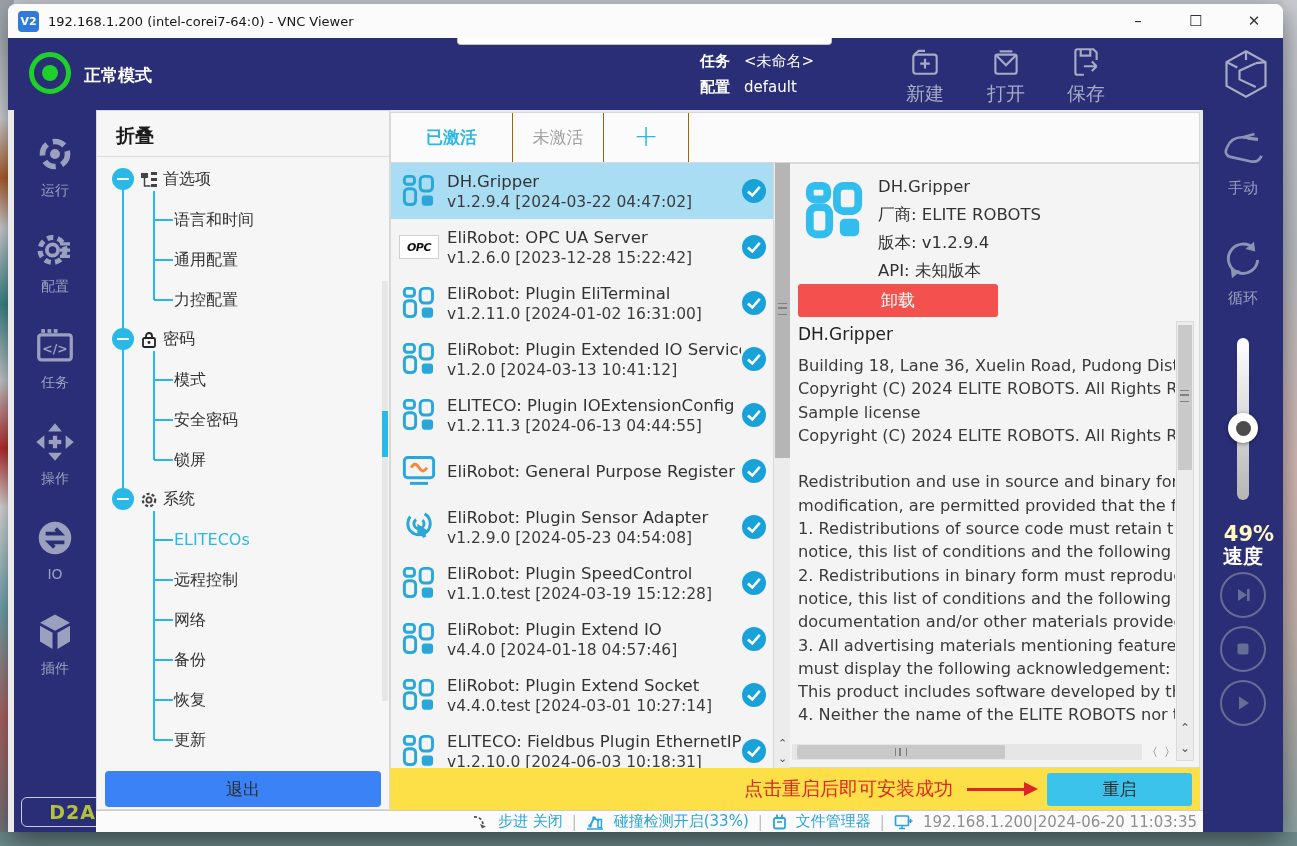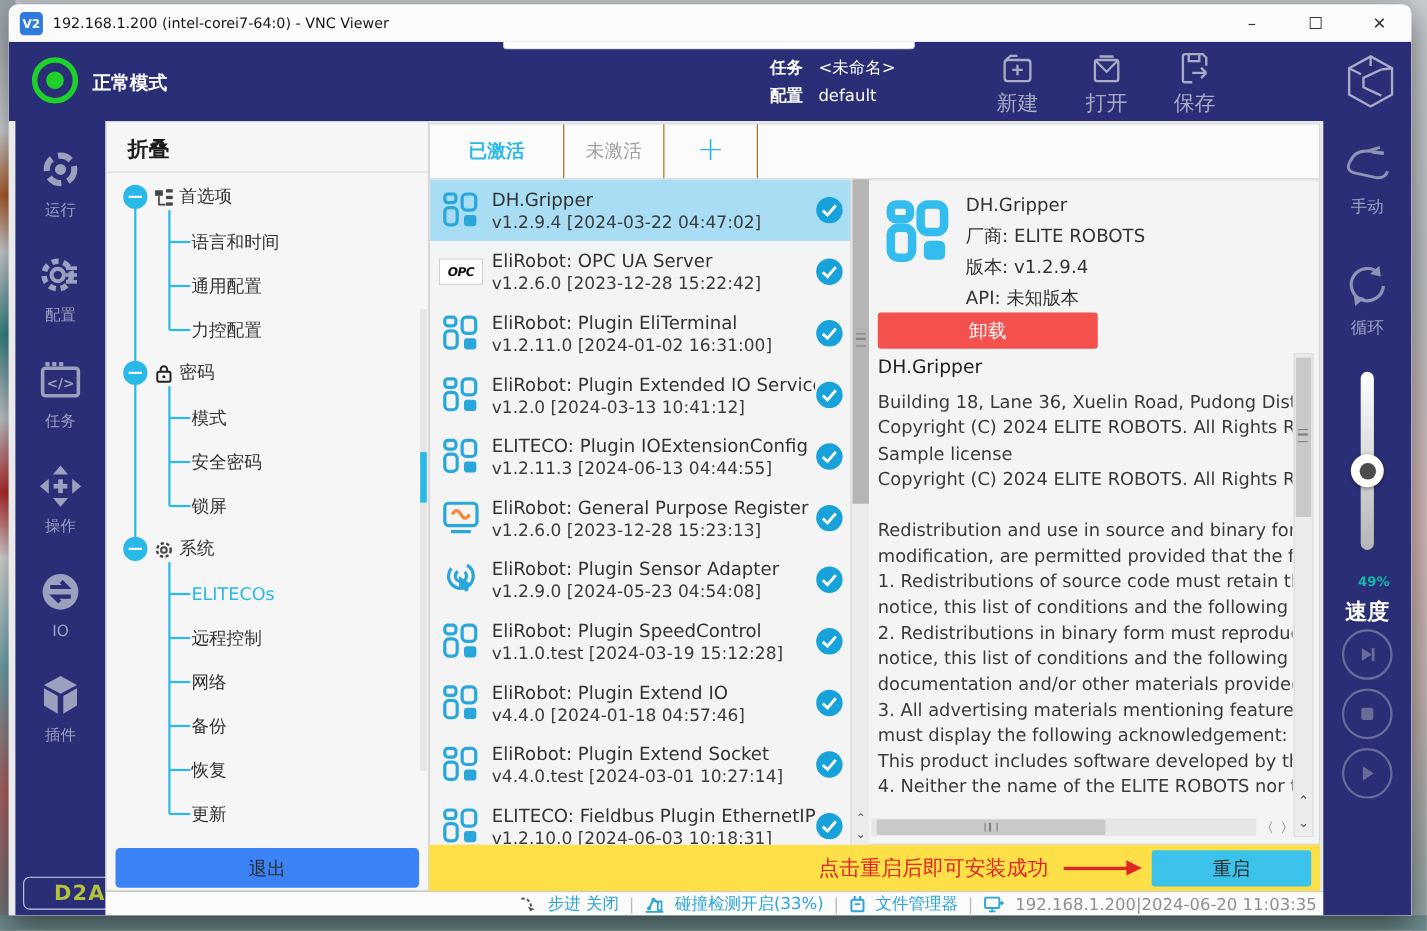--- a/index.html
+++ b/index.html
@@ -152,22 +152,22 @@
 
   
   .nav-right{position:absolute;left:1195px;top:72px;width:80px;height:722px;background:#2a2e76;color:#8d93b5;}
   .rblock{position:absolute;left:0;width:80px;text-align:center;}
   .rblock .rlbl{font-size:15px;margin-top:3px;color:#9aa0bf;}
   .slider{position:absolute;left:34px;top:228px;width:12px;height:162px;border-radius:6px;
     background:linear-gradient(180deg,#ffffff,#b5b5b5);}
   .thumb{position:absolute;left:-9px;top:75px;width:30px;height:30px;border-radius:50%;background:#fff;
     box-shadow:0 1px 4px rgba(0,0,0,.45);display:flex;align-items:center;justify-content:center;}
   .thumb::after{content:'';width:15px;height:15px;border-radius:50%;background:#4c4c4c;}
-  .speed-pct{position:absolute;left:0;top:412px;width:92px;text-align:center;color:#14b8a6;
-    font-size:12px;font-weight:bold;}
+  .speed-pct{position:absolute;left:0;top:412px;width:92px;text-align:center;color:#fef9c3;
+    font-size:21px;font-weight:bold;}
   .speed-lbl{position:absolute;left:0;top:433px;width:80px;text-align:center;color:#fff;
     font-size:20px;font-weight:bold;}
   .pb-btn{position:absolute;left:17px;width:46px;height:46px;border-radius:50%;border:2px solid #676d96;
     box-sizing:border-box;display:flex;align-items:center;justify-content:center;background:transparent;}
   .pb1{top:462px;} .pb2{top:516px;} .pb3{top:570px;}
 </style>
 </head>
 <body>
 
 <div class="desk-left"></div>
@@ -450,21 +450,20 @@
       <div class="pitem">
         <span class="picon">
             <svg width="36" height="36" viewBox="0 0 32 32">
               <rect x="3" y="4" width="26" height="18" rx="3"></rect>
               <path class="wave" d="M9 13 q3.5 -6 7 0 t7 0"></path>
               <path d="M8 27 h16"></path>
             </svg>
           </span>
         <span class="ptext">
             <span class="ptitle">EliRobot: General Purpose Register Monitor</span>
-            <span class="pver">v1.2.6.0 [2023-12-28 15:23:13]</span>
           </span>
         <span class="pcheck"><svg width="26" height="26" viewBox="0 0 26 26">
               <circle cx="13" cy="13" r="12" fill="#18a2da"></circle>
               <polyline points="7,13.5 11.3,17.5 18.8,8.8" fill="none" stroke="#fff" stroke-width="2.6"></polyline>
             </svg></span>
       </div>
 
       <div class="pitem">
         <span class="picon">
             <svg width="36" height="36" viewBox="0 0 32 32">

